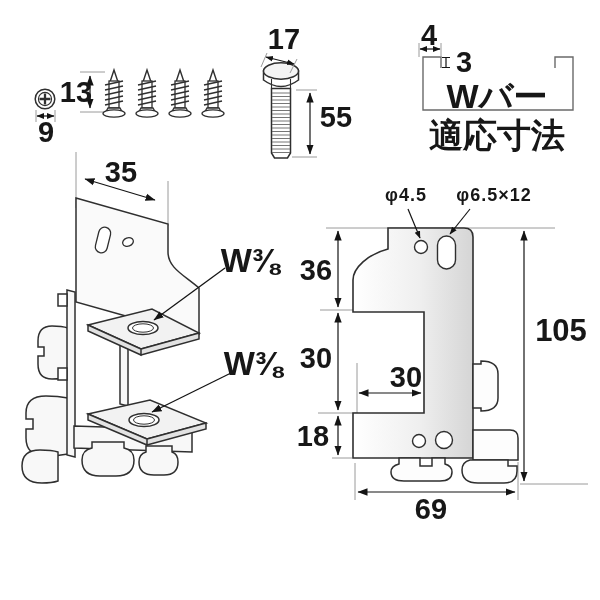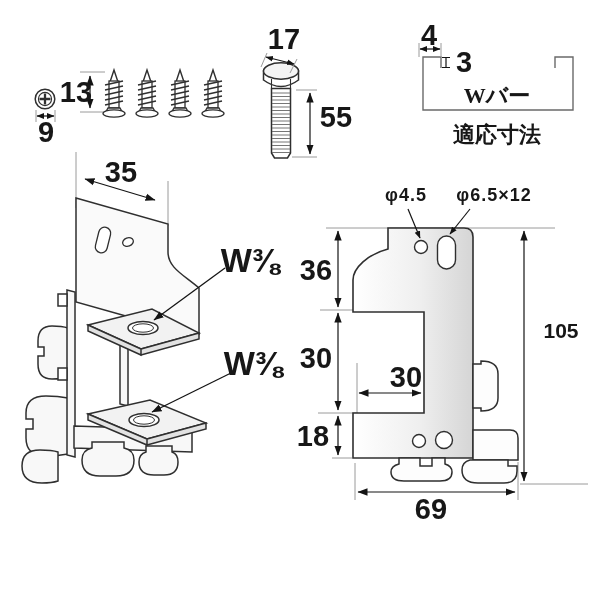--- a/index.html
+++ b/index.html
@@ -2,22 +2,22 @@
 <html><head>
 <meta charset="utf-8">
 <style>
   html,body{margin:0;padding:0;background:#fff;}
   .canvas{position:relative;width:600px;height:600px;background:#ffffff;overflow:hidden;
           font-family:"Liberation Sans","DejaVu Sans",sans-serif;}
   .lineart{position:absolute;left:0;top:0;}
   .lbl{position:absolute;transform:translate(-50%,-50%);font-weight:bold;color:#171717;
        white-space:nowrap;line-height:1;}
   .num{font-size:29px;}
-  .num-big{font-size:21px;}
-  .jp{font-size:22px;font-family:Liberation Serif, serif;}
+  .num-big{font-size:31px;}
+  .jp{font-size:34px;}
   .phi{font-size:18px;letter-spacing:1px;}
   .w38{font-size:33px;}
 </style>
 </head>
 <body>
 
 <div class="canvas">
 
   <svg class="lineart" width="600" height="600" viewBox="0 0 600 600">
     <defs>

